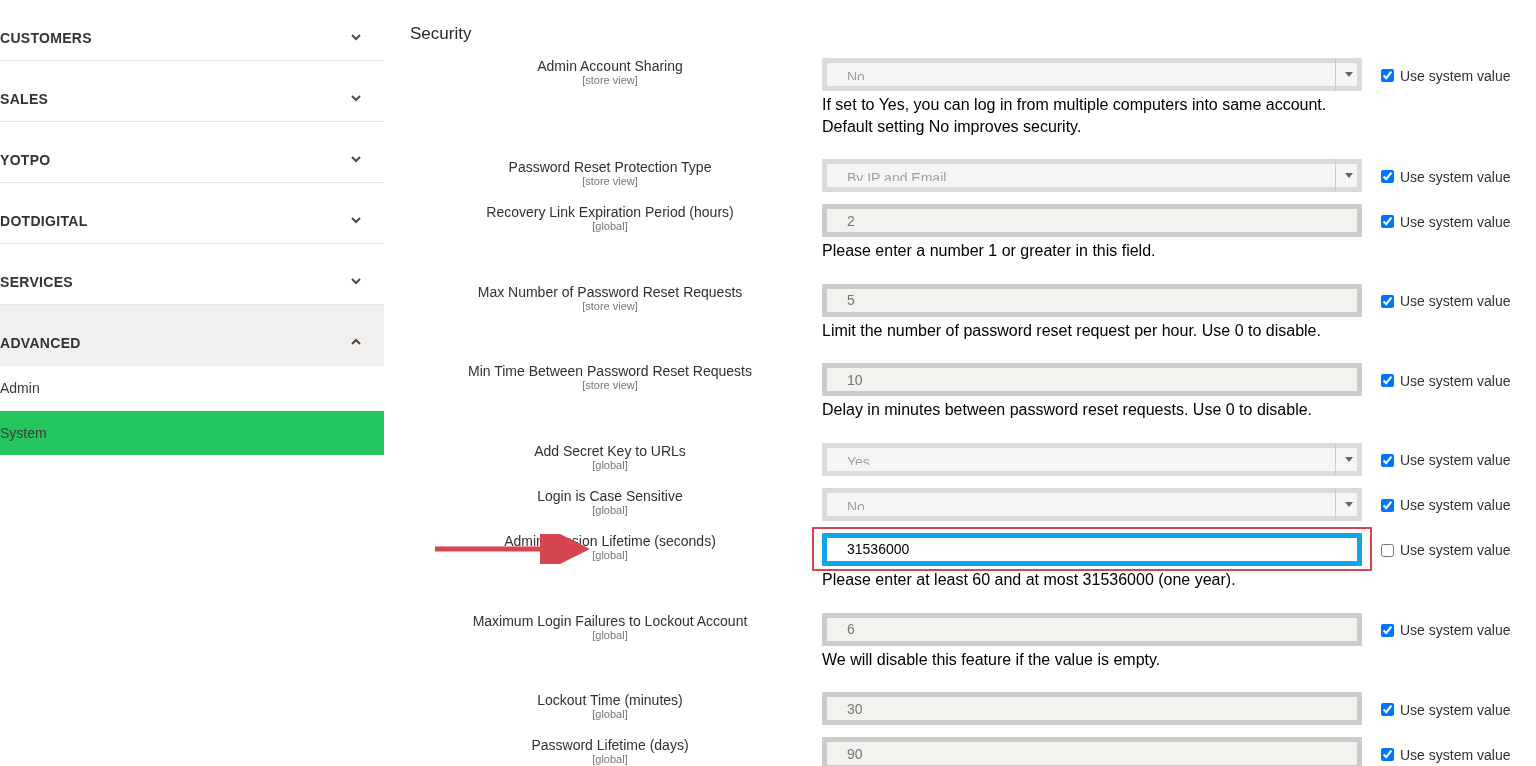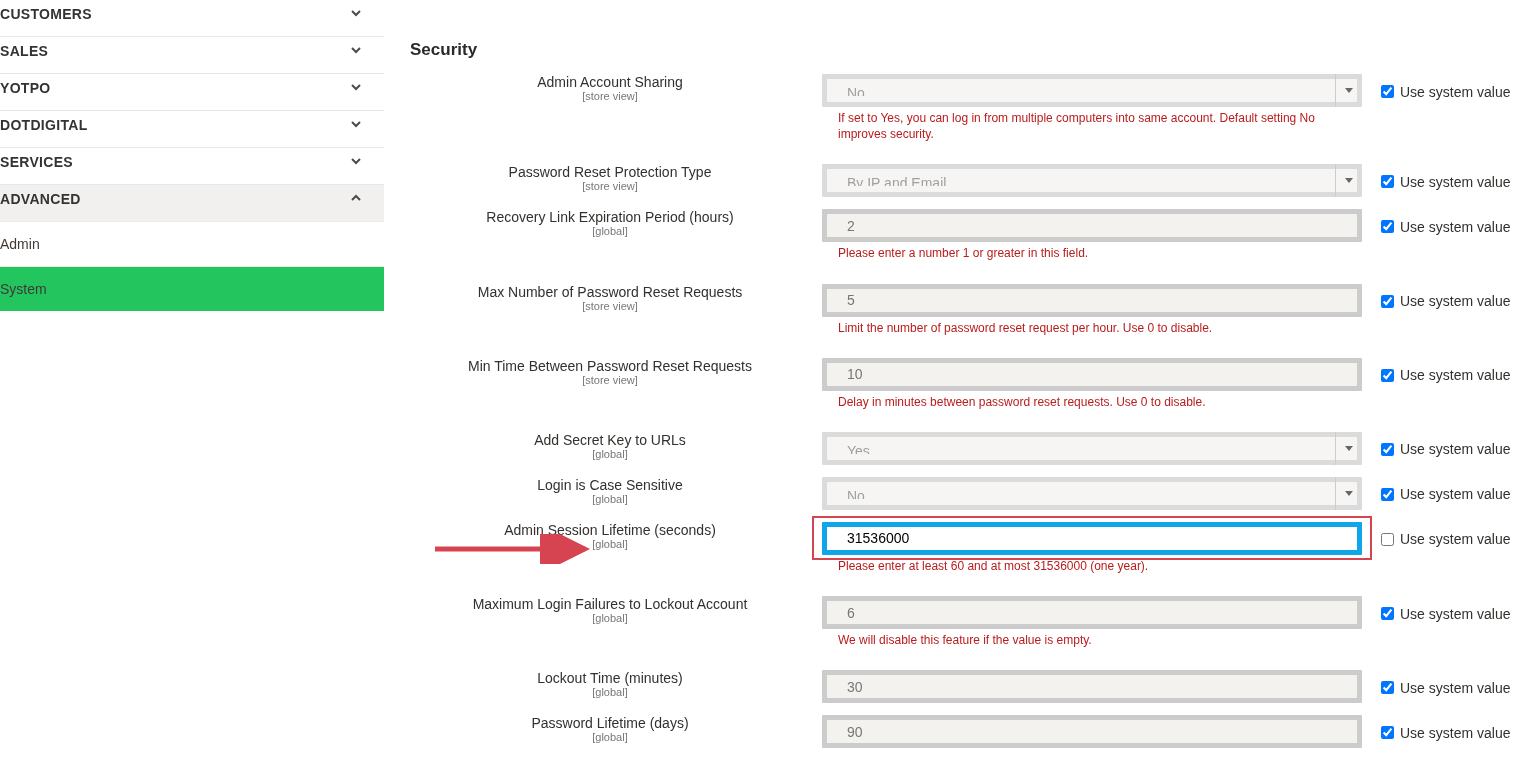--- a/index.html
+++ b/index.html
@@ -1,40 +1,40 @@
 <!DOCTYPE html>
 <html><head>
 <meta charset="utf-8">
 <style>
 html,body{margin:0;padding:0;font-family:"Helvetica Neue",Helvetica,Arial,sans-serif;font-size:13px;color:#41362f;background:#fff}
 .page{width:1536px;height:766px;position:relative;overflow:hidden}
 .sidebar{width:384px;position:absolute;top:0;left:0}
-.side-row{display:flex;align-items:center;justify-content:space-between;padding:6px 22px 14px 0;border-top:1px solid #e8e8e8;border-bottom:0;cursor:pointer;font-size:14px}
+.side-row{display:flex;align-items:center;justify-content:space-between;padding:30px 22px 14px 0;border-top:1px solid #e8e8e8;border-bottom:0;cursor:pointer;font-size:14px}
 .side-row.first{border-top:0}
 .side-row .label{font-weight:700;color:#333;letter-spacing:.3px}
 .side-row .arrow{color:#514943}
 .side-row.expanded{background:#f1f0ee}
 .side-row.expanded .label{color:#333}
 .sub-row{padding:14px 22px 14px 0;font-size:14px;color:#403934;border-top:1px solid #ebeae8;cursor:pointer;font-weight:500}
 .sub-row.active{background:#22c55e}
 .main{position:absolute;left:410px;right:0;top:0;padding-right:0}
-.section-head{padding:40px 0 8px 0;color:#2a2a2a;font-size:17px;font-weight:700}
+.section-head{padding:24px 0 8px 0;color:#2a2a2a;font-size:17px;font-weight:400}
 .field-row{display:flex;align-items:flex-start;padding:6px 0}
 .field-label{width:400px;padding-right:12px;text-align:center}
 .field-label .lbl{font-size:14px;color:#33302d}
 .field-label .scope{font-size:11px;color:#777}
 .field-control{flex:1;max-width:540px;position:relative}
 .field-use{padding-left:15px;padding-top:8px;display:flex;align-items:center;font-size:14px;color:#33302d}
 .field-use input{margin-right:6px}
 select,input[type=text]{width:100%;height:33px;box-sizing:border-box;padding:6px 20px;border:5px solid #0ea5e9;border-radius:1px;font-size:14px;font-family:inherit;-webkit-appearance:none;-moz-appearance:none;appearance:none;background:#fff}
 select:disabled,input[type=text]:disabled{background:#f3f2ef;color:#777;border-color:#ccc}
 .select-wrap{position:relative}
 .select-caret{position:absolute;right:0;top:0;width:26px;height:33px;border-left:1px solid #ccc;display:flex;align-items:center;justify-content:center;pointer-events:none}
 .caret-tri{width:0;height:0;border-left:4px solid transparent;border-right:4px solid transparent;border-top:5px solid #666}
-.hint{font-size:12px;color:#b91c1c;margin:3px 0 10px 16px;line-height:1.35}
+.hint{font-size:16px;color:#000000;margin:3px 0 10px 0;line-height:1.35}
 .highlight-box{position:absolute;border:2px solid #d74451;pointer-events:none}
 .arrow-svg{position:absolute;pointer-events:none}
 svg.chev{width:12px;height:12px}
 svg.chev path{stroke:#514943;stroke-width:2;fill:none}
 </style>
 </head>
 <body>
 
 <div class="page">
   <div class="sidebar">

